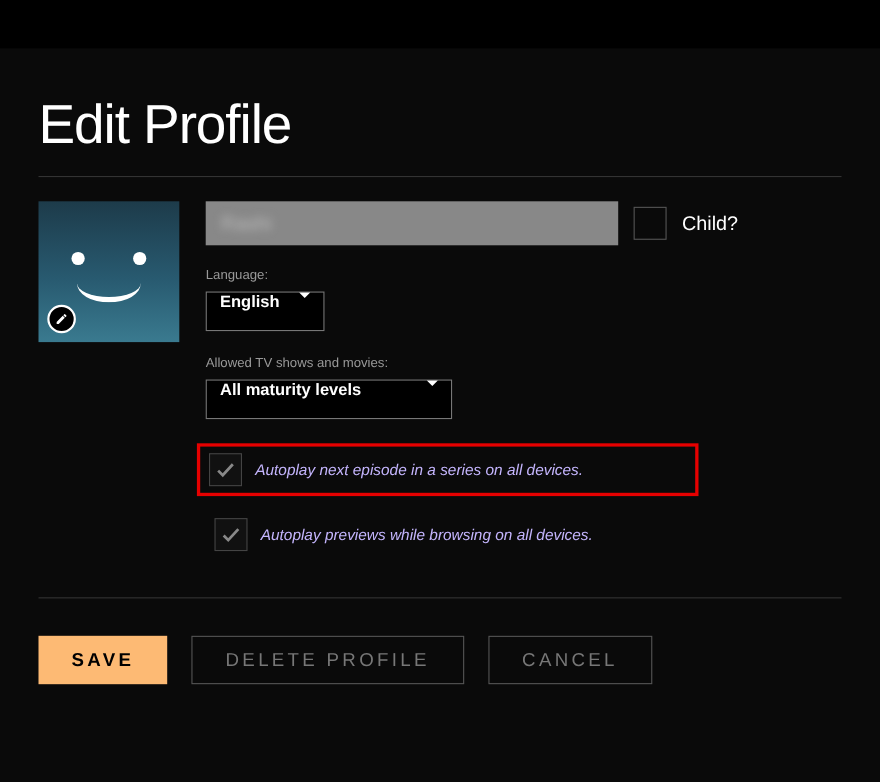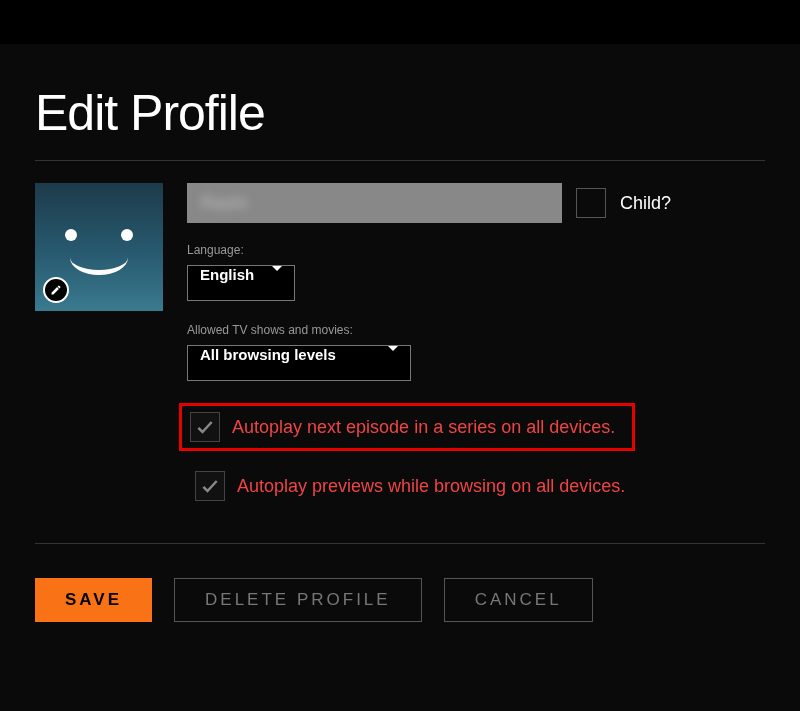--- a/index.html
+++ b/index.html
@@ -183,42 +183,43 @@
       flex-shrink: 0;
     }
     .cb svg {
       width: 20px;
       height: 20px;
       stroke: #888;
       stroke-width: 3;
       fill: none;
     }
     .cb-label {
-      color: #ef4444;
-      font-size: 18px;
+      color: #c4b5fd;
+      font-size: 14px;
+      font-style: italic;
     }
     .actions {
       display: flex;
       gap: 22px;
       margin-top: 34px;
     }
     .btn {
       height: 44px;
       padding: 0 30px;
       font-size: 17px;
       letter-spacing: 3px;
       cursor: pointer;
       display: flex;
       align-items: center;
       justify-content: center;
       border: none;
       background: transparent;
     }
     .btn.primary {
-      background: #f97316;
+      background: #fdba74;
       color: #000;
       font-weight: bold;
     }
     .btn.secondary {
       border: 1px solid #555;
       color: #777;
     }
     .bottom-divider {
       border: none;
       border-top: 1px solid #333;
@@ -260,21 +261,21 @@
       </div>
 
       <div class="field-label">Language:</div>
       <div class="select" style="min-width:108px;">
         <span>English</span>
         <span class="caret"></span>
       </div>
 
       <div class="field-label">Allowed TV shows and movies:</div>
       <div class="select" style="min-width:224px;">
-        <span>All browsing levels</span>
+        <span>All maturity levels</span>
         <span class="caret"></span>
       </div>
 
 
       <div class="checkbox-row highlighted" style="width:456px;">
         <div class="cb">
           <svg viewBox="0 0 24 24">
               <polyline points="4,13 9,18 20,6"></polyline>
             </svg>
         </div>

